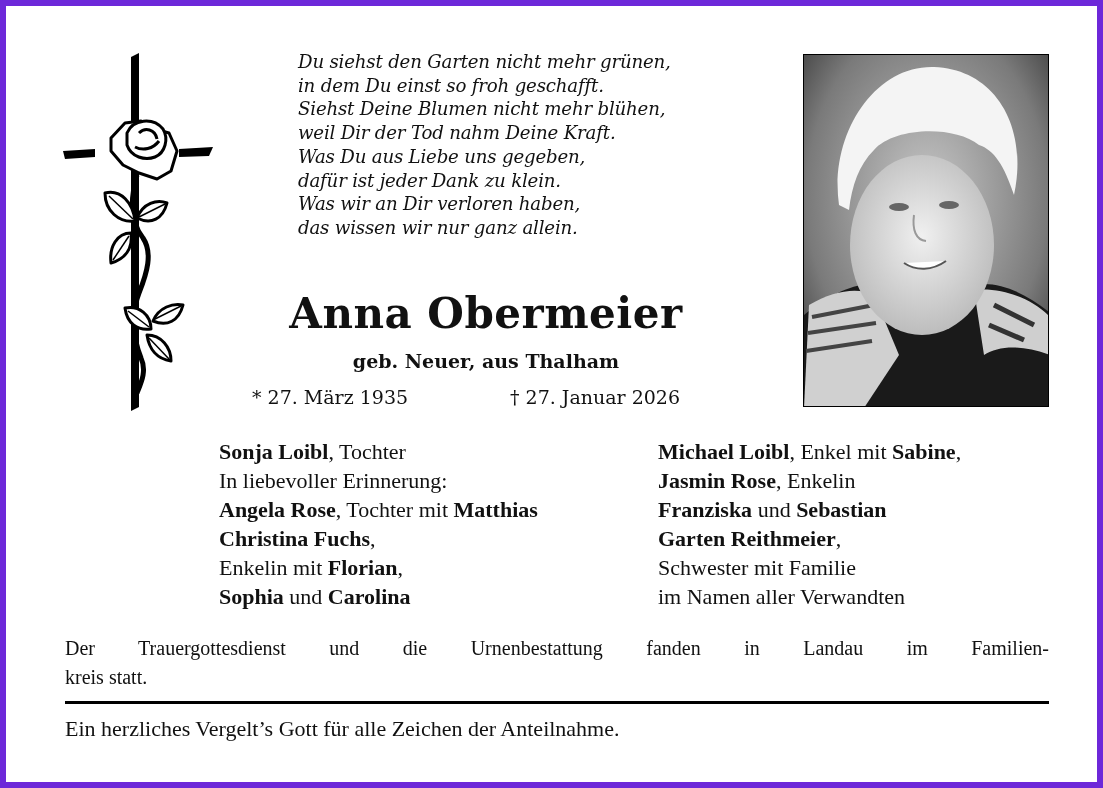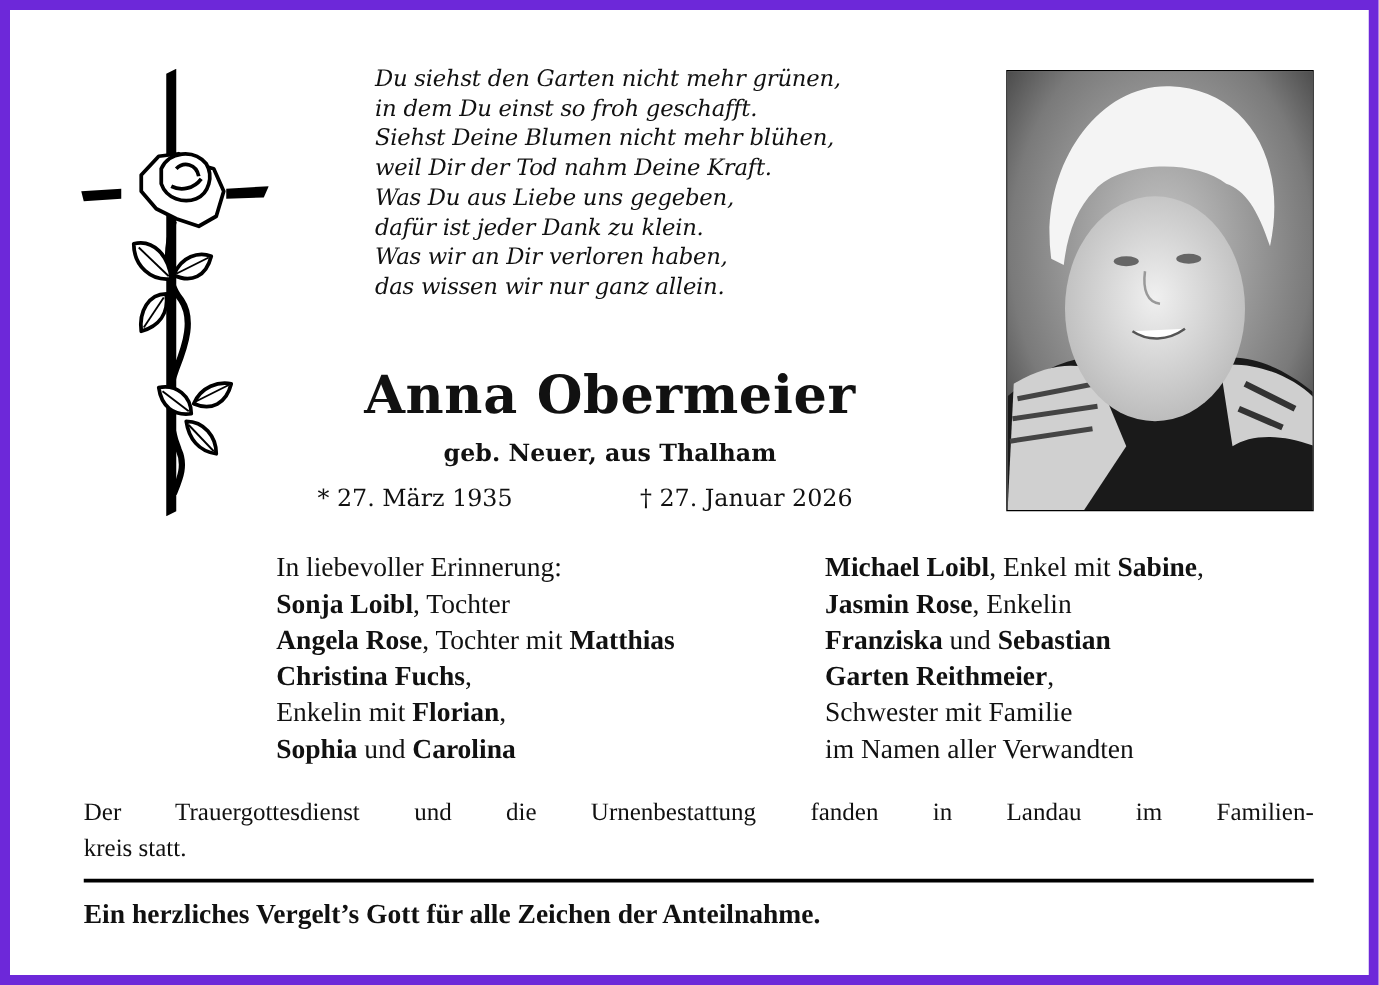--- a/index.html
+++ b/index.html
@@ -1,19 +1,19 @@
 <!DOCTYPE html>
 <html><head>
 <meta charset="utf-8">
 <style>
   html, body { margin: 0; padding: 0; background: #ffffff; }
   body { width: 1103px; height: 788px; position: relative; overflow: hidden; }
   .frame {
     position: absolute; left: 0; top: 0; width: 1103px; height: 788px;
-    box-sizing: border-box; border: 8px solid #6d28d9; background: #fff;
+    box-sizing: border-box; border: 6px solid #6d28d9; background: #fff;
   }
   .serif { font-family: "DejaVu Serif", "Liberation Serif", serif; color: #111; }
   .cross { position: absolute; left: 55px; top: 47px; width: 152px; height: 358px; }
   .poem {
     position: absolute; left: 292px; top: 44px; width: 480px;
     font-style: italic; font-size: 18.2px; line-height: 23.7px; letter-spacing: -0.2px;
   }
   .poem div { white-space: nowrap; }
   .name {
     position: absolute; left: 230px; top: 276px; width: 500px; text-align: center;
@@ -44,21 +44,20 @@
   .service {
     position: absolute; left: 59px; top: 628px; width: 984px;
     font-family: "Liberation Serif", "DejaVu Serif", serif; font-size: 20px; line-height: 29px; color: #111;
   }
   .service .l1 { text-align: justify; text-align-last: justify; white-space: nowrap; }
   .divider { position: absolute; left: 59px; top: 695px; width: 984px; height: 3px; background: #000; }
   .thanks {
     position: absolute; left: 59px; top: 708px; width: 984px;
     font-family: "Liberation Serif", "DejaVu Serif", serif; font-size: 22px; line-height: 29px; color: #111;
     white-space: nowrap;
-    font-weight: bold;
   }
 </style>
 </head>
 <body>
 
 <div class="frame">
 
   <svg class="cross" viewBox="0 0 152 358" xmlns="http://www.w3.org/2000/svg">
 
     <polygon points="70,4 78,0 78,354 70,358" fill="#000"></polygon>
@@ -133,22 +132,22 @@
       <ellipse cx="118" cy="190" rx="72" ry="90" fill="url(#face)"></ellipse>
       <path d="M35,150 C25,80 70,10 130,12 C190,14 225,70 210,140 C200,110 190,95 175,90 C150,70 90,72 70,95 C55,110 48,130 45,155 Z" fill="#f4f4f4"></path>
       <ellipse cx="95" cy="152" rx="10" ry="4" fill="#666"></ellipse>
       <ellipse cx="145" cy="150" rx="10" ry="4" fill="#666"></ellipse>
       <path d="M110,160 C108,175 112,185 122,186" fill="none" stroke="#999" stroke-width="2"></path>
       <path d="M100,208 C112,216 128,216 142,206" fill="#fff" stroke="#555" stroke-width="2"></path>
     </svg>
   </div>
 
   <div class="mourners col-left" id="mourners-left">
+      <div class="line"><b>Sonja Loibl</b><span>, Tochter</span></div>
       <div class="line"><span>In liebevoller Erinnerung:</span></div>
-      <div class="line"><b>Sonja Loibl</b><span>, Tochter</span></div>
       <div class="line"><b>Angela Rose</b><span>, Tochter mit </span><b>Matthias</b></div>
       <div class="line"><b>Christina Fuchs</b><span>,</span></div>
       <div class="line"><span>Enkelin mit </span><b>Florian</b><span>,</span></div>
       <div class="line"><b>Sophia</b><span> und </span><b>Carolina</b></div>
     </div>
   <div class="mourners col-right" id="mourners-right">
       <div class="line"><b>Michael Loibl</b><span>, Enkel mit </span><b>Sabine</b><span>,</span></div>
       <div class="line"><b>Jasmin Rose</b><span>, Enkelin</span></div>
       <div class="line"><b>Franziska</b><span> und </span><b>Sebastian</b></div>
       <div class="line"><b>Garten Reithmeier</b><span>,</span></div>

